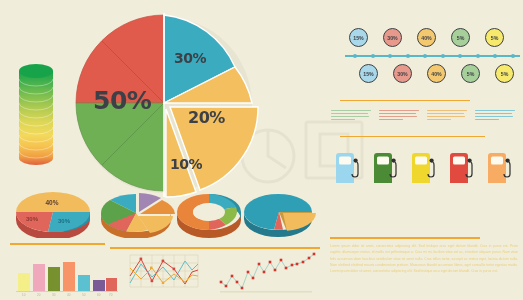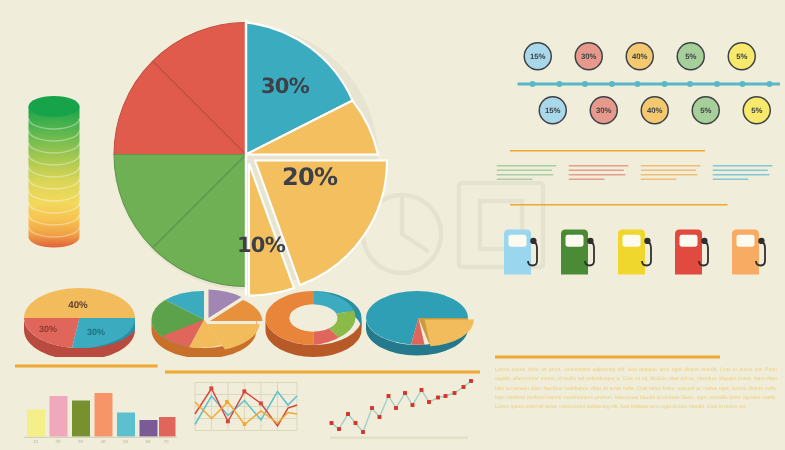--- a/index.html
+++ b/index.html
@@ -109,21 +109,22 @@
 
       <g transform="translate(2,6)">
         <path d="M100 95 L130 178 A88 88 0 0 1 100 183 Z" fill="#f4bf5e" stroke="#ffffff" stroke-width="1.4"></path>
       </g>
 
       <line x1="100" y1="95" x2="100" y2="5" stroke="#ffffff" stroke-width="1.6"></line>
       <line x1="100" y1="95" x2="100" y2="189" stroke="#ffffff" stroke-width="1.6"></line>
     </svg>
     <span class="pie-label" id="lbl-30" style="left:110px;top:42px;">30%</span>
     <span class="pie-label" id="lbl-20" style="left:124px;top:100px;">20%</span>
-    <span class="pie-label" id="lbl-10" style="left:94px;top:148px;">10%</span>
+    <span class="pie-label" id="lbl-10" style="left:106px;top:148px;">10%</span>
+    <span class="pie-label" id="lbl-50" style="left:29px;top:78px;">50%</span>
   </div>
 
   <div id="cylinder" class="abs">
     <svg width="38" height="105" viewBox="0 0 38 105">
       <defs>
         <linearGradient id="cylg" x1="0" y1="0" x2="0" y2="1">
           <stop offset="0%" stop-color="#17a34a"></stop>
           <stop offset="12%" stop-color="#45b14e"></stop>
           <stop offset="26%" stop-color="#7dbf4f"></stop>
           <stop offset="40%" stop-color="#b2cb51"></stop>

